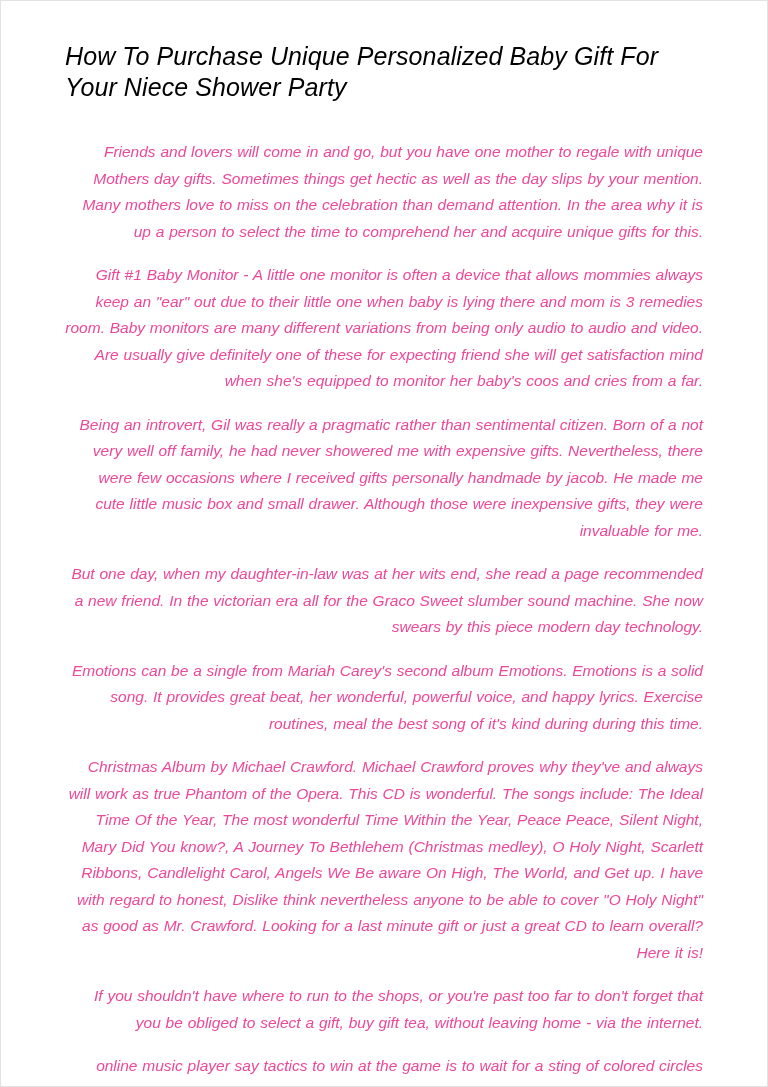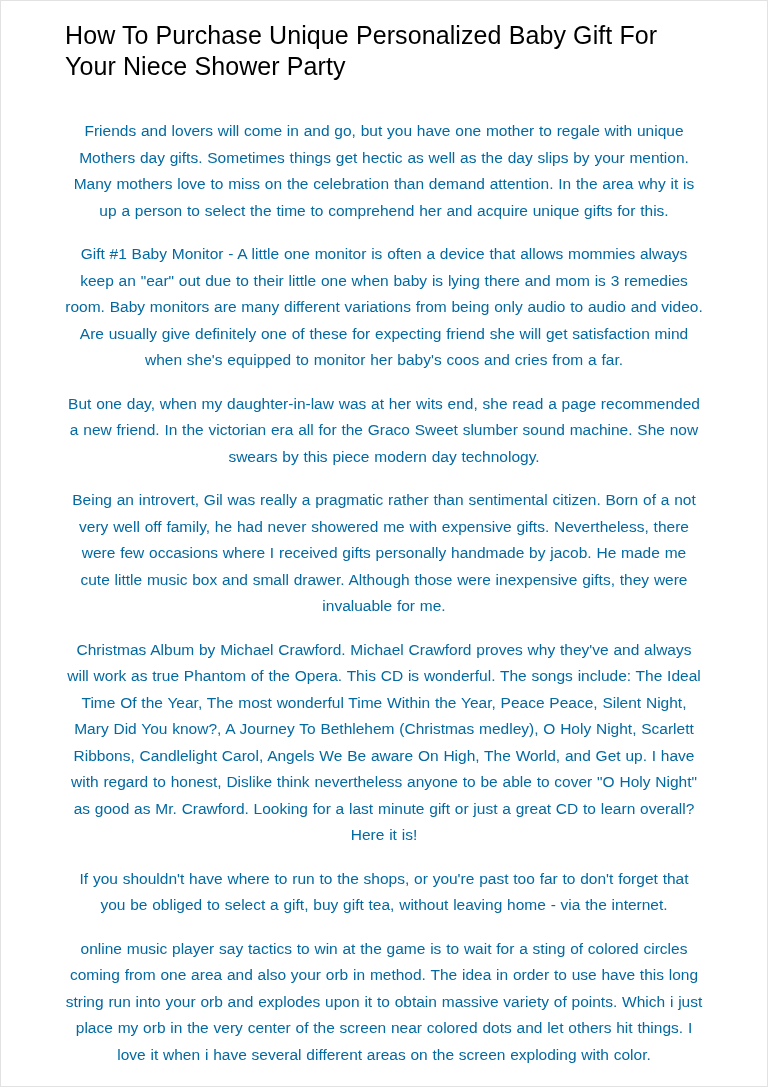--- a/index.html
+++ b/index.html
@@ -8,50 +8,52 @@
     background: #ffffff;
   }
   .page {
     position: relative;
     width: 768px;
     height: 1087px;
     margin: 0 auto;
     background: #ffffff;
     border: 1px solid #e2e2e2;
     box-sizing: border-box;
-    padding: 19px 64px 20px 64px;
+    padding: 40px 64px 20px 64px;
     font-family: "Liberation Sans", sans-serif;
     color: #000000;
     overflow: hidden;
+    font-style: italic;
   }
   .doc-title {
     font-size: 25px;
     font-weight: 400;
     line-height: 31px;
     margin: 0 0 36px 0;
     color: #000000;
     letter-spacing: 0.1px;
   }
   .doc-body p {
     font-size: 15.5px;
     font-weight: 400;
     line-height: 26.5px;
     margin: 0 0 17px 0;
-    color: #0369a1;
-    text-align: center;
+    color: #ec4899;
+    text-align: right;
     word-spacing: 0.5px;
   }
 </style>
 </head>
 <body>
 
 <div class="page">
   <h1 class="doc-title">How To Purchase Unique Personalized Baby Gift For Your Niece Shower Party</h1>
   <div class="doc-body">
     <p>Friends and lovers will come in and go, but you have one mother to regale with unique Mothers day gifts. Sometimes things get hectic as well as the day slips by your mention. Many mothers love to miss on the celebration than demand attention. In the area why it is up a person to select the time to comprehend her and acquire unique gifts for this.</p>
     <p>Gift #1 Baby Monitor - A little one monitor is often a device that allows mommies always keep an "ear" out due to their little one when baby is lying there and mom is 3 remedies room. Baby monitors are many different variations from being only audio to audio and video. Are usually give definitely one of these for expecting friend she will get satisfaction mind when she's equipped to monitor her baby's coos and cries from a far.</p>
+    <p>Being an introvert, Gil was really a pragmatic rather than sentimental citizen. Born of a not very well off family, he had never showered me with expensive gifts. Nevertheless, there were few occasions where I received gifts personally handmade by jacob. He made me cute little music box and small drawer. Although those were inexpensive gifts, they were invaluable for me.</p>
     <p>But one day, when my daughter-in-law was at her wits end, she read a page recommended a new friend. In the victorian era all for the Graco Sweet slumber sound machine. She now swears by this piece modern day technology.</p>
-    <p>Being an introvert, Gil was really a pragmatic rather than sentimental citizen. Born of a not very well off family, he had never showered me with expensive gifts. Nevertheless, there were few occasions where I received gifts personally handmade by jacob. He made me cute little music box and small drawer. Although those were inexpensive gifts, they were invaluable for me.</p>
+    <p>Emotions can be a single from Mariah Carey's second album Emotions. Emotions is a solid song. It provides great beat, her wonderful, powerful voice, and happy lyrics. Exercise routines, meal the best song of it's kind during during this time.</p>
     <p>Christmas Album by Michael Crawford. Michael Crawford proves why they've and always will work as true Phantom of the Opera. This CD is wonderful. The songs include: The Ideal Time Of the Year, The most wonderful Time Within the Year, Peace Peace, Silent Night, Mary Did You know?, A Journey To Bethlehem (Christmas medley), O Holy Night, Scarlett Ribbons, Candlelight Carol, Angels We Be aware On High, The World, and Get up. I have with regard to honest, Dislike think nevertheless anyone to be able to cover "O Holy Night" as good as Mr. Crawford. Looking for a last minute gift or just a great CD to learn overall? Here it is!</p>
     <p>If you shouldn't have where to run to the shops, or you're past too far to don't forget that you be obliged to select a gift, buy gift tea, without leaving home - via the internet.</p>
     <p>online music player say tactics to win at the game is to wait for a sting of colored circles coming from one area and also your orb in method. The idea in order to use have this long string run into your orb and explodes upon it to obtain massive variety of points. Which i just place my orb in the very center of the screen near colored dots and let others hit things. I love it when i have several different areas on the screen exploding with color.</p>
   </div>
 </div>
 
 </body></html>

